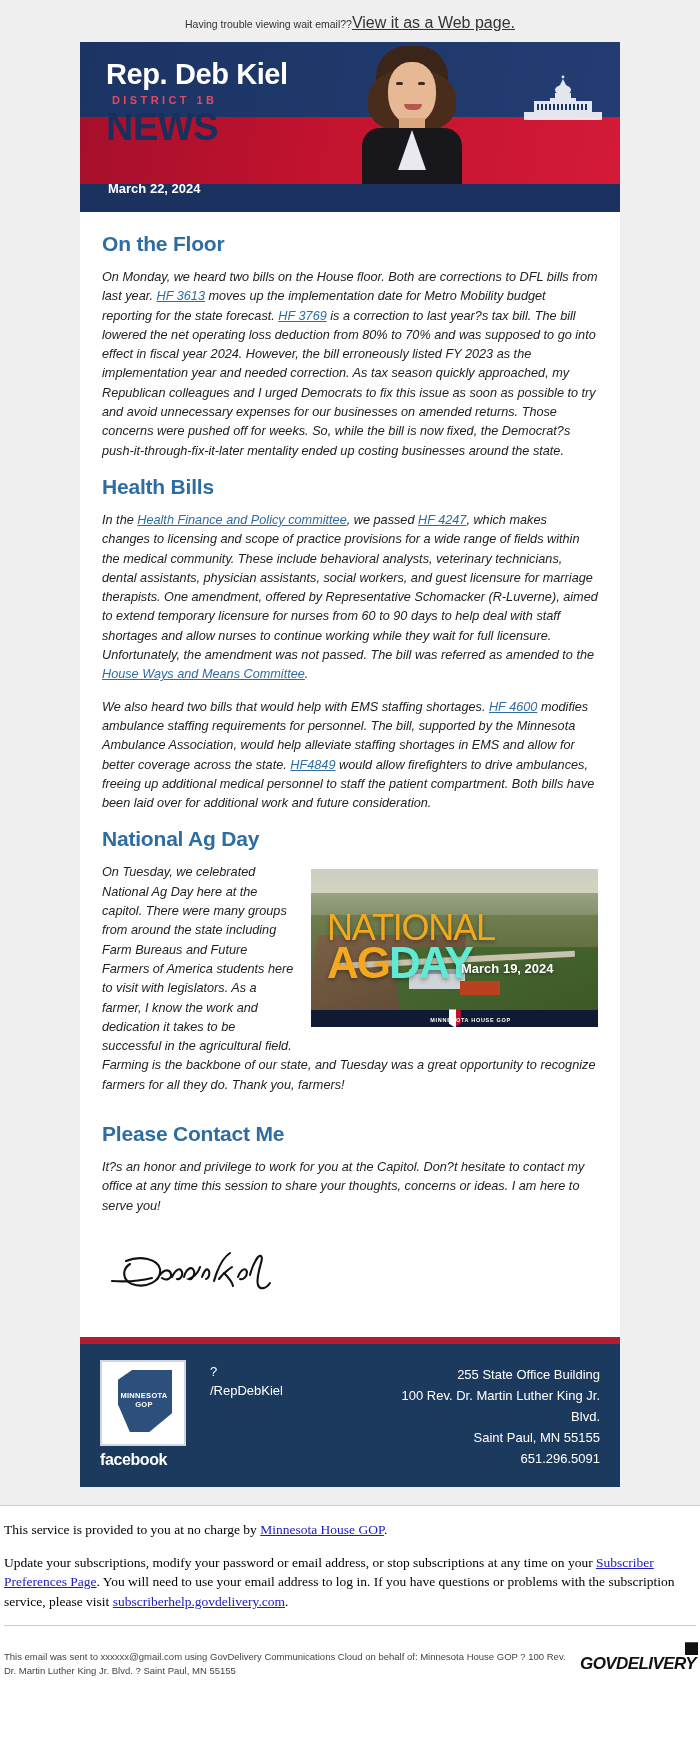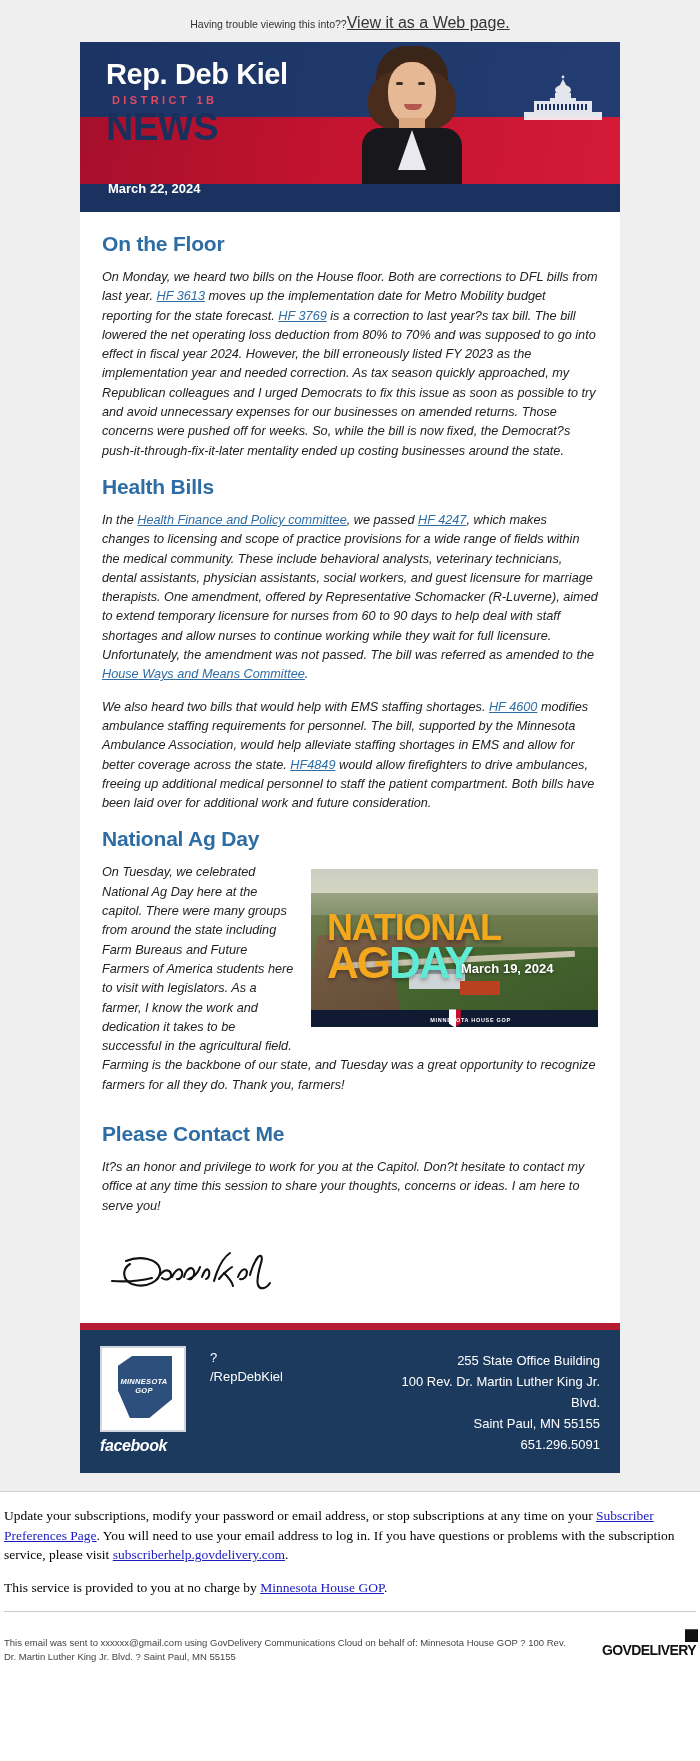--- a/index.html
+++ b/index.html
@@ -99,21 +99,21 @@
   .ph-shirt {
     position:absolute; left:40px; top:88px; width:28px; height:40px;
     background:#e9e9ef; transform:rotate(0deg);
     clip-path:polygon(50% 0,100% 100%,0 100%);
   }
   .mast-capitol {
     position:absolute; right:18px; top:26px; width:78px; height:52px; z-index:6; opacity:.92;
   }
 
   
-  .content { padding:16px 22px 2px 22px; background:#fff; }
+  .content { padding:16px 22px 16px 22px; background:#fff; }
   h2.sec {
     color:#2e6da4;
     font-size:21px;
     font-weight:bold;
     margin:14px 0 12px 0;
     letter-spacing:-0.2px;
   }
   h2.sec:first-child { margin-top:4px; }
   p.body {
     font-size:12.7px;
@@ -162,21 +162,21 @@
   .ag-barn {
     position:absolute; left:34%; top:100px; width:56px; height:20px;
     background:#cfd4d8; border-top:5px solid #9aa1a8;
   }
   .ag-barn2 {
     position:absolute; left:52%; top:112px; width:40px; height:14px;
     background:#b9411f;
   }
   .ag-title1 {
     position:absolute; left:16px; top:38px;
-    color:#f4a81d; font-size:36px; font-weight:bold; letter-spacing:-1.2px;
+    color:#f4a81d; font-size:36px; font-weight:normal; letter-spacing:-1.2px;
     text-shadow:0 2px 4px rgba(0,0,0,.35);
   }
   .ag-title2 {
     position:absolute; left:16px; top:72px;
     font-size:44px; font-weight:bold; letter-spacing:-2px; line-height:1;
     text-shadow:0 2px 4px rgba(0,0,0,.35);
   }
   .ag-ag { color:#f4a81d; }
   .ag-day { color:#5eead4;text-align:right; }
   .ag-date {
@@ -201,21 +201,21 @@
   .sig { margin:12px 0 18px 4px; }
 
   
   .darkfoot {
     background:#1c3a5e;
     border-top:7px solid #b51b32;
     padding:16px 20px 18px 20px;
     display:flex;
     align-items:flex-start;
   }
-  .fb-col { width:96px; flex:0 0 96px;font-style:italic; }
+  .fb-col { width:96px; flex:0 0 96px; }
   .fb-logo {
     width:86px; height:86px; background:#ffffff;
     border:2px solid #cfd6de;
     position:relative; overflow:hidden;
   }
   .fb-mn {
     position:absolute; left:16px; top:8px; width:54px; height:62px;
     background:#2d4f7c;
     clip-path:polygon(26% 0,100% 0,100% 70%,58% 100%,22% 100%,0 56%,0 16%);
   }
@@ -250,33 +250,33 @@
     display:flex; align-items:center; padding:4px 4px 14px 4px;justify-content:space-between;
   }
   .legal-text {
     flex:1; font-size:9.5px; color:#444; line-height:1.45;
     font-family:"Liberation Sans", sans-serif;
   }
   .gd-logo {
     flex:0 0 120px; text-align:right; position:relative;
   }
   .gd-word {
-    font-size:14px; font-weight:bold; color:#111;
+    font-size:17px; font-weight:bold; font-style:italic; color:#111;
     letter-spacing:-.6px;
   }
   .gd-mark {
     position:absolute; right:-2px; top:-12px; width:13px; height:13px;
     background:#111; clip-path:polygon(0 0,100% 0,100% 100%,0 100%);
   }
 </style>
 </head>
 <body>
 
 <div class="preheader-band">
-  <span class="preheader-text">Having trouble viewing this into??</span><a class="preheader-link" href="#">View it as a Web page.</a>
+  <span class="preheader-text">Having trouble viewing wait email??</span><a class="preheader-link" href="#">View it as a Web page.</a>
 </div>
 
 <div class="email-shell">
 <div class="email-card">
 
   <div class="masthead">
     <div class="mast-blue"></div>
     <div class="mast-red"></div>
 
     <div class="mast-photo">
@@ -399,22 +399,22 @@
       <div class="addr-line">100 Rev. Dr. Martin Luther King Jr. Blvd.</div>
       <div class="addr-line">Saint Paul, MN 55155</div>
       <div class="addr-line">651.296.5091</div>
     </div>
   </div>
 
 </div>
 </div>
 
 <div class="subs">
+  <p><span>This service is provided to you at no charge by </span><a href="#">Minnesota House GOP</a><span>.</span></p>
   <p><span>Update your subscriptions, modify your password or email address, or stop subscriptions at any time on your </span><a href="#">Subscriber Preferences Page</a><span>. You will need to use your email address to log in. If you have questions or problems with the subscription service, please visit </span><a href="#">subscriberhelp.govdelivery.com</a><span>.</span></p>
-  <p><span>This service is provided to you at no charge by </span><a href="#">Minnesota House GOP</a><span>.</span></p>
   <hr class="rule">
 </div>
 
 <div class="legal">
   <div class="legal-text">This email was sent to xxxxxx@gmail.com using GovDelivery Communications Cloud on behalf of: Minnesota House GOP ? 100 Rev. Dr. Martin Luther King Jr. Blvd. ? Saint Paul, MN 55155</div>
   <div class="gd-logo">
     <span class="gd-mark"></span>
     <span class="gd-word">GOVDELIVERY</span>
   </div>
 </div>

